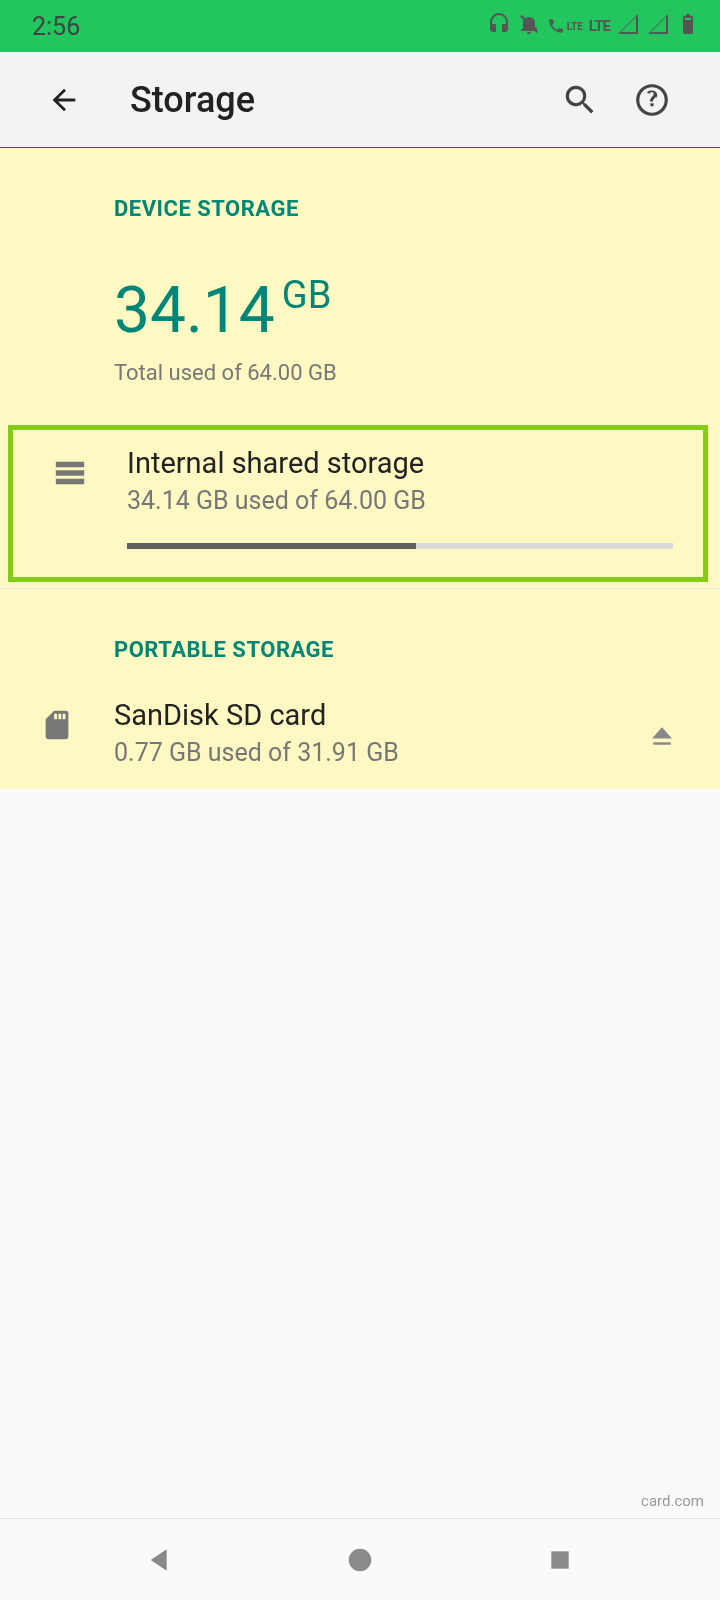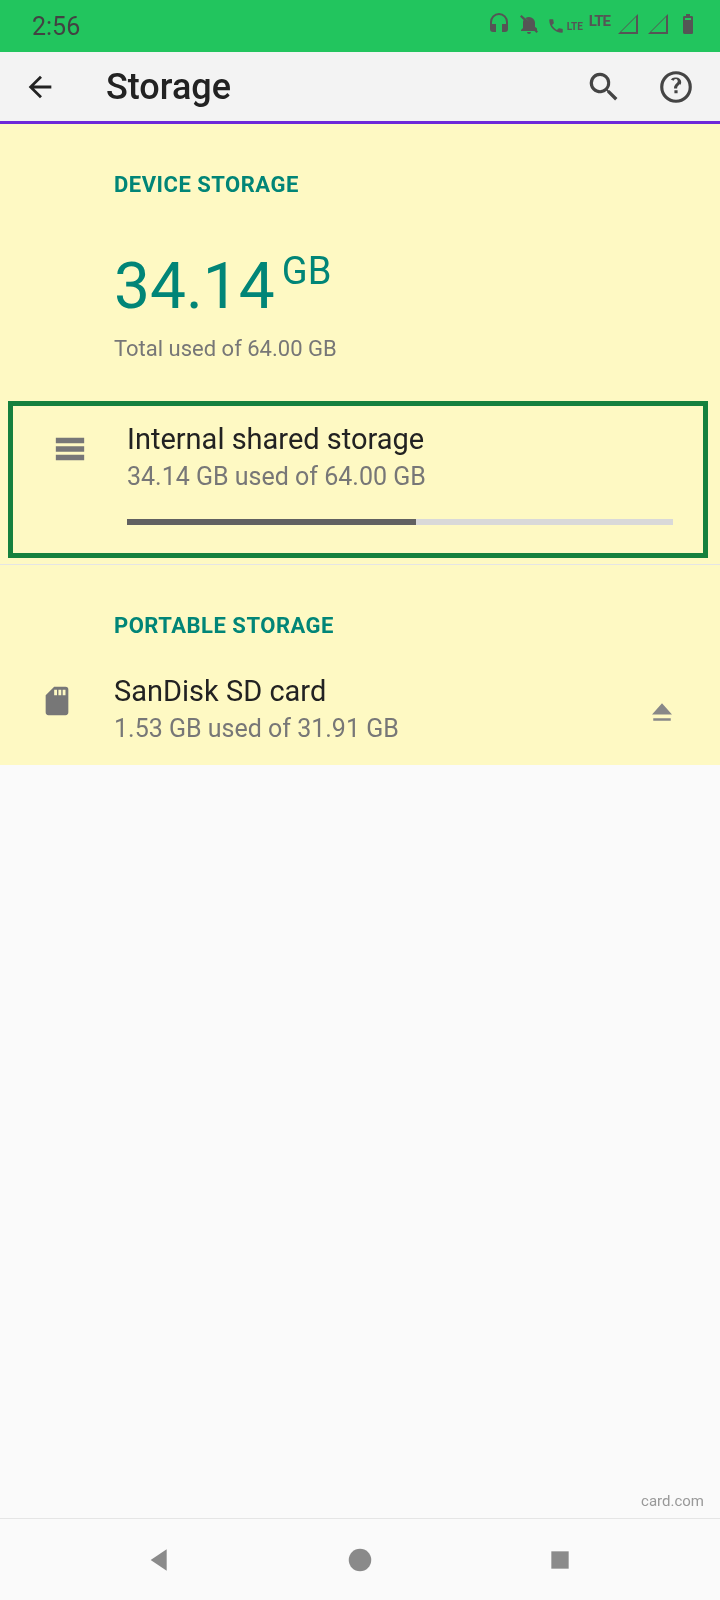--- a/index.html
+++ b/index.html
@@ -24,41 +24,42 @@
     justify-content: space-between;
     padding: 0 20px 0 32px;
     color: #424242;
   }
   .status-time {
     font-size: 25px;
     font-weight: 400;
   }
   .status-icons {
     display: flex;
+    align-items: center;
     gap: 6px;
   }
   .status-icons svg {
     width: 24px;
     height: 24px;
     fill: #555;
   }
   .lte-text {
     font-size: 15px;
     font-weight: 700;
     letter-spacing: -1px;
     color: #555;
   }
   
   .app-bar {
-    height: 72px;
+    height: 96px;
     background: #f3f3f3;
     display: flex;
     align-items: center;
-    padding: 0 16px;
-    border-bottom: 3px solid #6d28d9;
+    padding: 0 40px;
+    border-bottom: 1px solid #6d28d9;
   }
   .back-btn {
     width: 48px;
     height: 48px;
     display: flex;
     align-items: center;
     justify-content: center;
     cursor: pointer;
   }
   .back-btn svg {
@@ -169,21 +170,21 @@
     justify-content: center;
     margin-top: 10px;
     cursor: pointer;
   }
   .row-action svg {
     width: 30px;
     height: 30px;
     fill: #888;
   }
   .highlight-box {
-    border: 5px solid #15803d;
+    border: 5px solid #84cc16;
     margin: 2px 12px 6px 8px;
     padding-bottom: 6px;
   }
   .divider {
     height: 1px;
     background: #e5e5e5;
   }
   
   .nav-bar {
     position: absolute;
@@ -311,21 +312,21 @@
   <div class="section-label">PORTABLE STORAGE</div>
 
   <div class="storage-row" style="padding-top:28px">
     <div class="row-icon">
       <svg viewBox="0 0 24 24">
         <path d="M18 2h-8L4 8v12a2 2 0 0 0 2 2h12a2 2 0 0 0 2-2V4a2 2 0 0 0-2-2zm-6 6h-2V4h2zm3 0h-2V4h2zm3 0h-2V4h2z"></path>
       </svg>
     </div>
     <div class="row-body">
       <div class="row-title">SanDisk SD card</div>
-      <div class="row-sub">1.53 GB used of 31.91 GB</div>
+      <div class="row-sub">0.77 GB used of 31.91 GB</div>
     </div>
     <div class="row-action">
       <svg viewBox="0 0 24 24">
         <path d="M5 17h14v2H5zM12 5l-8 9h16z"></path>
       </svg>
     </div>
   </div>
 
 </div>
 

